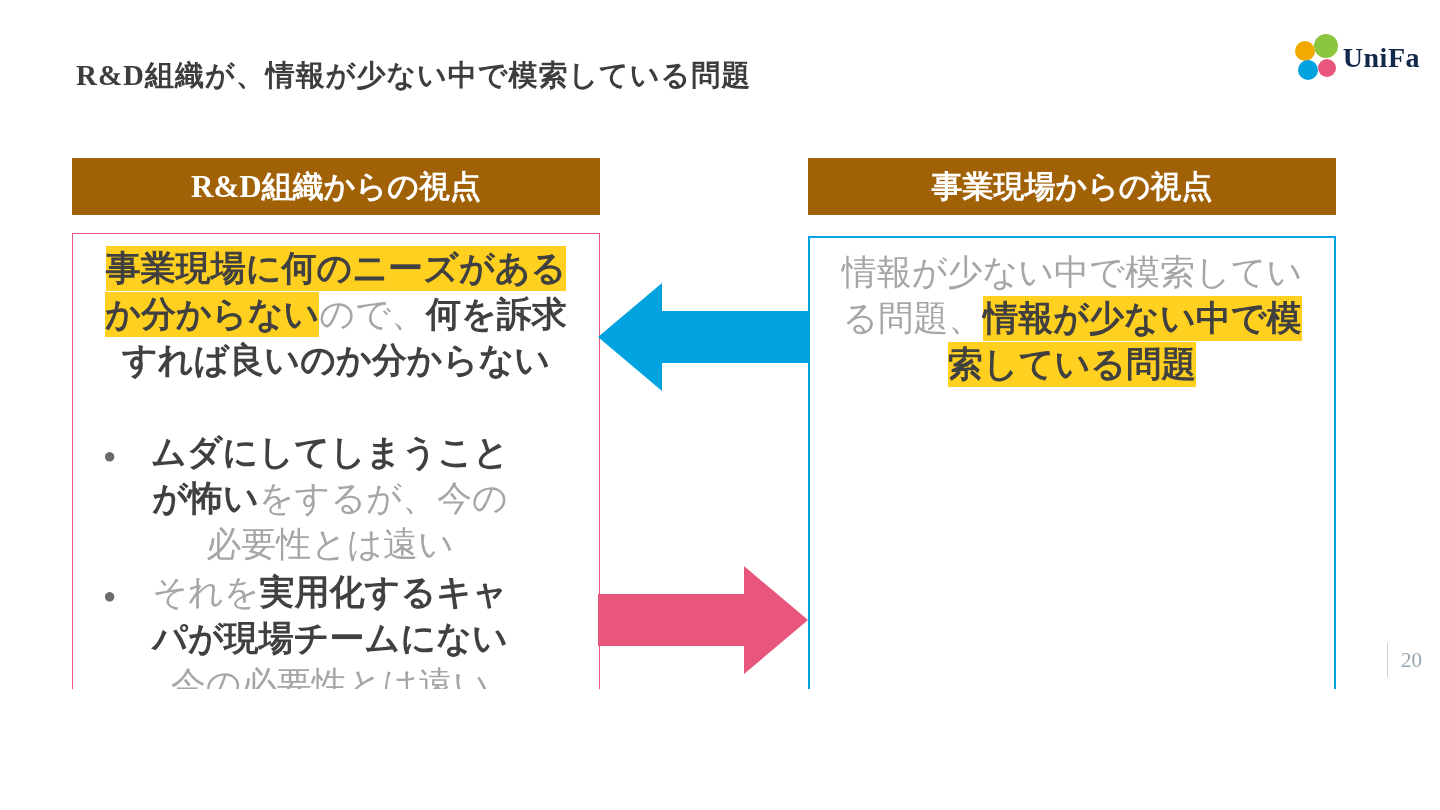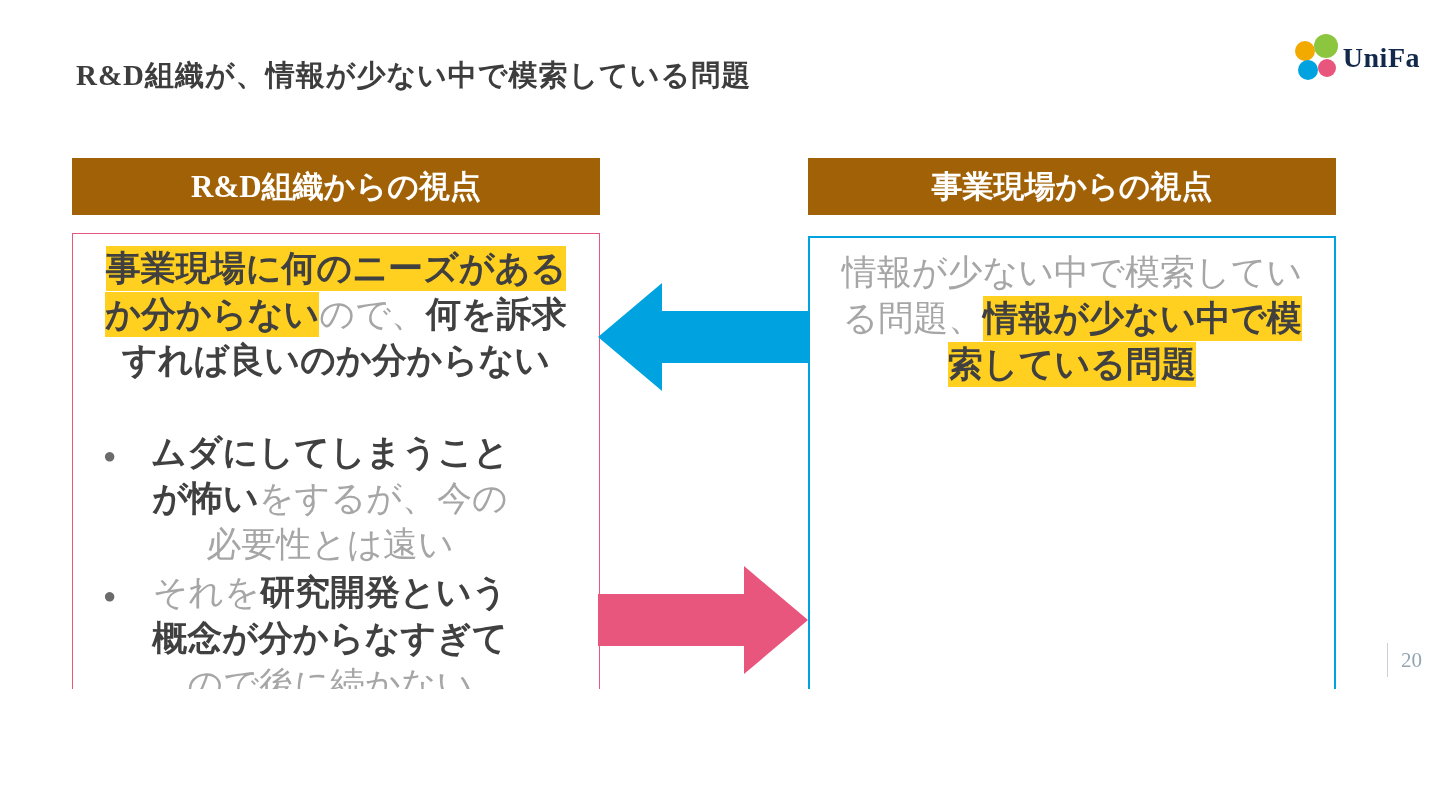--- a/index.html
+++ b/index.html
@@ -74,21 +74,21 @@
     <span class="brand">UniFa</span>
   </div>
 
   <div class="hdr hdr-left">R&amp;D組織からの視点</div>
   <div class="hdr hdr-right">事業現場からの視点</div>
 
   <div class="box box-left">
     <p class="intro"><span class="seg-hl">事業現場に何のニーズがあるか分からない</span><span class="seg-g">ので、</span><span class="seg-b">何を訴求すれば良いのか分からない</span></p>
     <ul class="bullets">
       <li><span class="seg-b">ムダにしてしまうことが怖い</span><span class="seg-g">をするが、今の必要性とは遠い</span></li>
-      <li><span class="seg-g">それを</span><span class="seg-b">研究開発という概念が分からなすぎて</span><span class="seg-g">ので後に続かない</span></li>
+      <li><span class="seg-g">それを</span><span class="seg-b">実用化するキャパが現場チームにない</span><span class="seg-g">今の必要性とは遠い</span></li>
     </ul>
   </div>
 
   <div class="box box-right">
     <p class="intro"><span class="seg-g">情報が少ない中で模索している問題、</span><span class="seg-hl">情報が少ない中で模索している問題</span></p>
   </div>
 
   <svg class="arrow arrow-blue" width="210" height="108" viewBox="0 0 210 108">
     <polygon points="210,28 64,28 64,0 0,54 64,108 64,80 210,80" fill="#00a3e0"></polygon>
   </svg>

